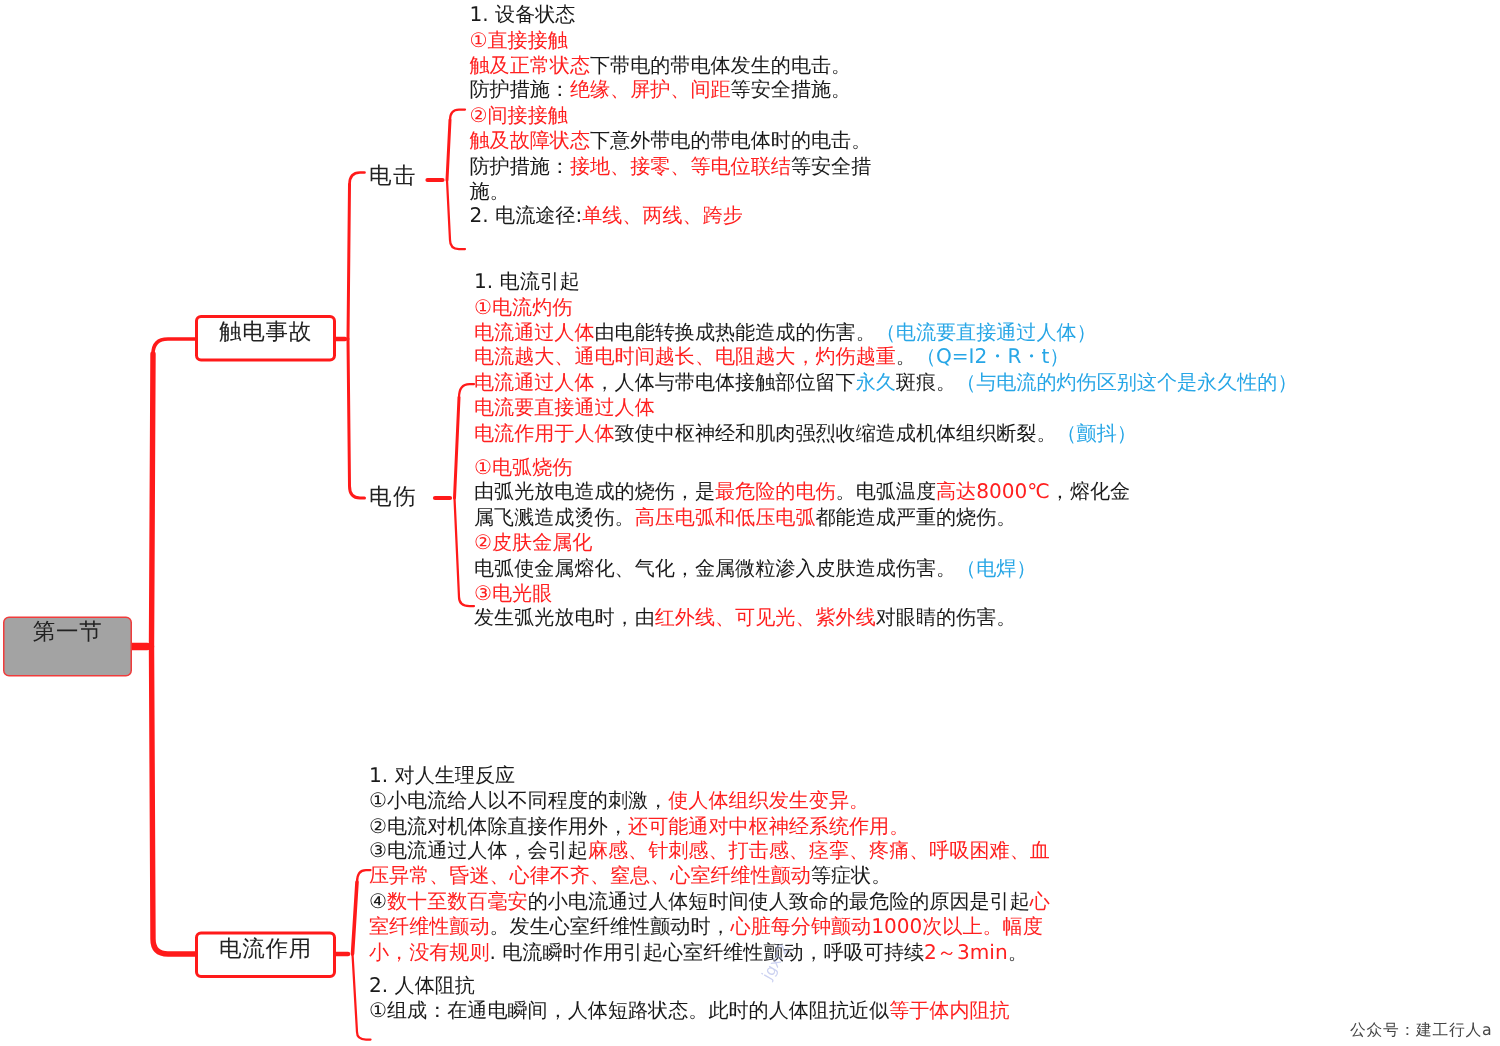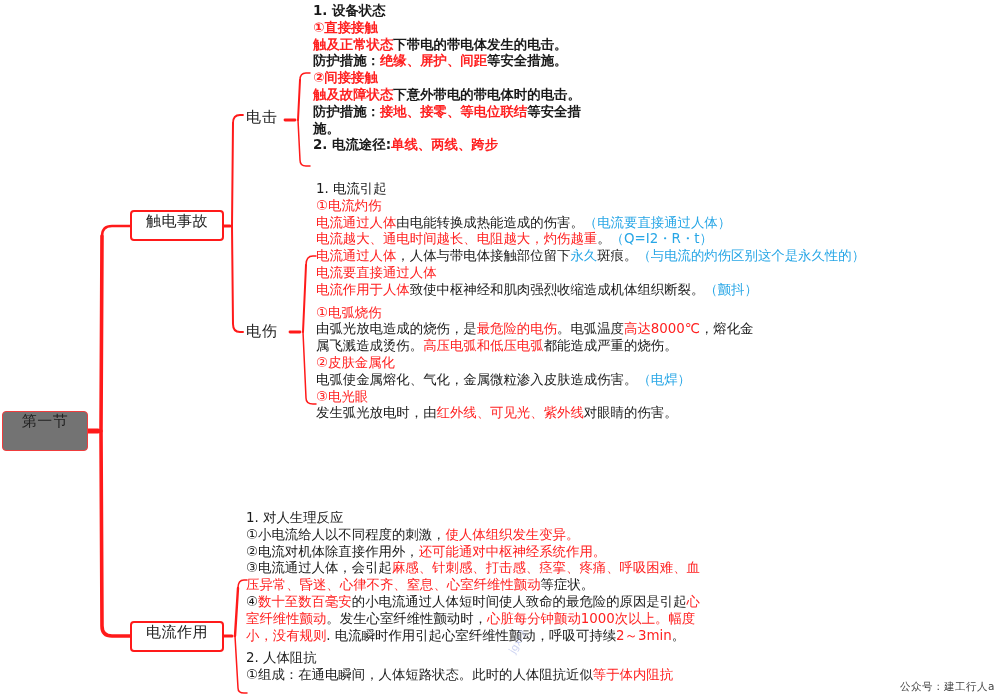--- a/index.html
+++ b/index.html
@@ -31,21 +31,21 @@
       box-sizing: border-box;
       display: flex;
       justify-content: center;
       font-size: 15px;
       color: #222;
       letter-spacing: 0.5px;
     }
     .root-node {
       left: 2px; top: 411px;
       width: 86px; height: 40px;
-      background: #737373;
+      background: #a3a3a3;
       border: 1.5px solid #f03c3c;
       border-radius: 4px;
     }
     .branch-node {
       background: #ffffff;
       border: 2px solid #ff1a1a;
       border-radius: 4px;
       height: 31px;
     }
     .node-chudian { left: 130px; top: 210px; width: 94px; }
@@ -64,21 +64,21 @@
       font-size: 13.4px;
       line-height: 16.8px;
       white-space: nowrap;
     }
     .textblock .line { display: block; white-space: nowrap; }
     .r { color: #ff2020; }
     .b { color: #27a6e6; }
     .k { color: #1a1a1a; }
     .gap { display: block; height: 6px; }
 
-    .tb-dianji { left: 313px; top: 3px; font-weight: bold; }
+    .tb-dianji { left: 313px; top: 3px; }
     .tb-dianshang { left: 316px; top: 181px; }
     .tb-dianliu { left: 246px; top: 510px; }
 
     .watermark {
       position: absolute;
       left: 900px; top: 680px;
       font-size: 10.5px;
       color: #444;
       letter-spacing: 0.5px;
     }

